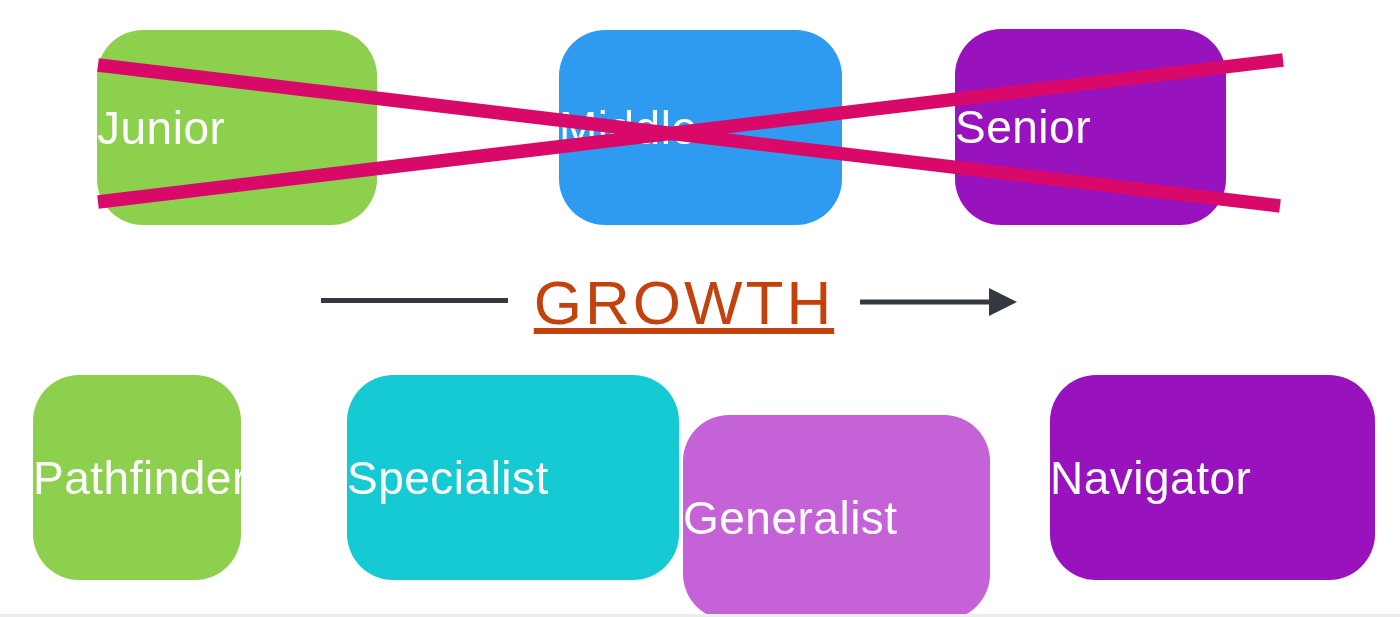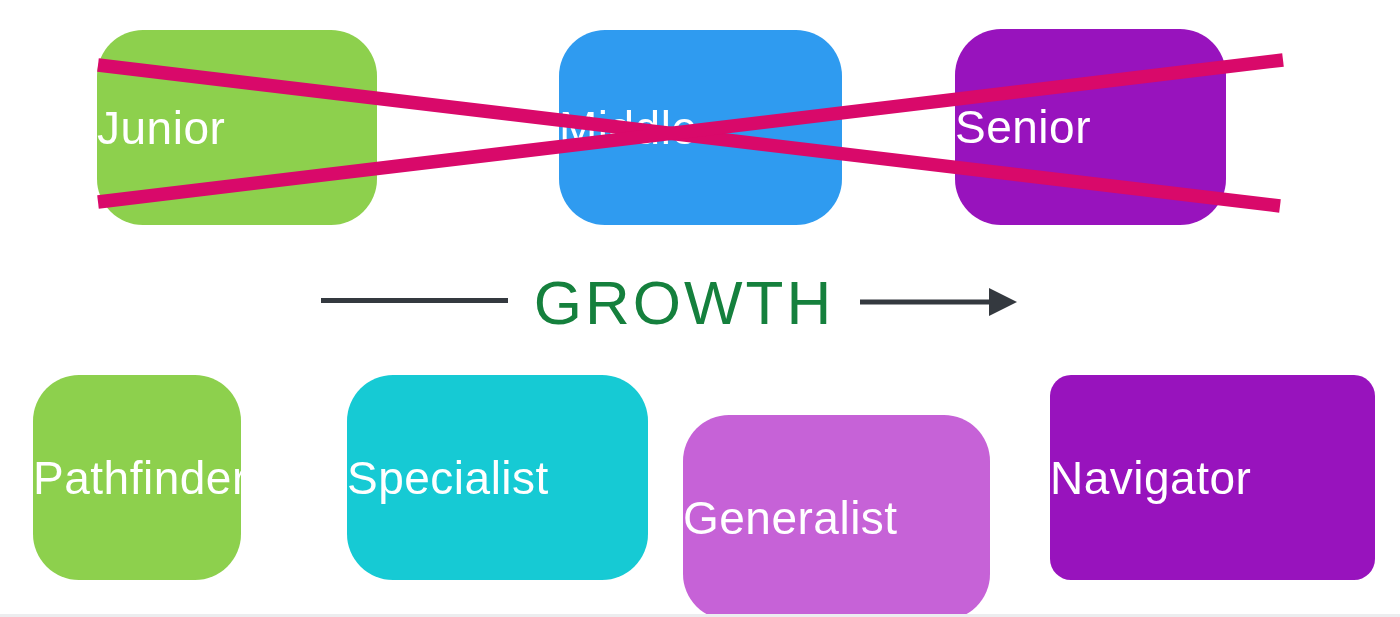--- a/index.html
+++ b/index.html
@@ -28,21 +28,21 @@
     font-weight: 400;
     letter-spacing: 0.5px;
     white-space: nowrap;
   }
   
   .box-junior    { left: 97px;   top: 30px;  width: 280px; height: 195px; }
   .box-middle    { left: 559px;  top: 30px;  width: 283px; height: 195px; }
   .box-senior    { left: 955px; top: 29px;  width: 271px; height: 196px; }
   
   .box-pathfinder { left: 33px;   top: 375px; width: 208px; height: 205px; }
-  .box-specialist { left: 347px;  top: 375px; width: 301px; height: 205px; }
+  .box-specialist { left: 347px;  top: 375px; width: 332px; height: 205px; }
   .box-generalist { left: 683px;  top: 389px; width: 307px; height: 205px; margin-top: 26px; }
   .box-navigator  { left: 1050px; top: 375px; width: 325px; height: 205px; }
 
   .strike-overlay {
     position: absolute;
     left: 0; top: 0;
     width: 1400px; height: 617px;
     pointer-events: none;
   }
 
@@ -89,34 +89,34 @@
   <div class="box box-senior" style="background: rgb(152, 19, 189);">
     <span class="label">Senior</span>
   </div>
 
   <svg class="strike-overlay" viewBox="0 0 1400 617" xmlns="http://www.w3.org/2000/svg">
     <line x1="98" y1="65" x2="1280" y2="206" stroke-width="13.5" stroke-linecap="butt" stroke="#D9096A"></line>
     <line x1="98" y1="202" x2="1283" y2="60" stroke-width="13.5" stroke-linecap="butt" stroke="#D9096A"></line>
   </svg>
 
   <div class="growth-line-left" style="background: rgb(52, 57, 63);"></div>
-  <div class="growth-text" style="color: #15803d;">GROWTH</div>
+  <div class="growth-text" style="color: #c2410c; text-decoration: underline;">GROWTH</div>
   <svg class="growth-arrow" viewBox="0 0 165 34" xmlns="http://www.w3.org/2000/svg">
     <line x1="5" y1="17" x2="136" y2="17" stroke-width="5" stroke="#34393F"></line>
     <polygon points="134,3 162,17 134,31" fill="#34393F"></polygon>
   </svg>
 
   <div class="box box-pathfinder" style="background: rgb(141, 208, 77);">
     <span class="label">Pathfinder</span>
   </div>
   <div class="box box-specialist" style="background: rgb(22, 202, 212);">
     <span class="label">Specialist</span>
   </div>
   <div class="box box-generalist" style="background: rgb(198, 98, 215);">
     <span class="label">Generalist</span>
   </div>
-  <div class="box box-navigator" style="background: rgb(152, 19, 189); border-radius: 21px;">
+  <div class="box box-navigator" style="background: rgb(152, 19, 189);">
     <span class="label">Navigator</span>
   </div>
 
   <div class="bottom-edge" style="background: rgb(236, 237, 239);"></div>
 
 </div>
 
 </body></html>

